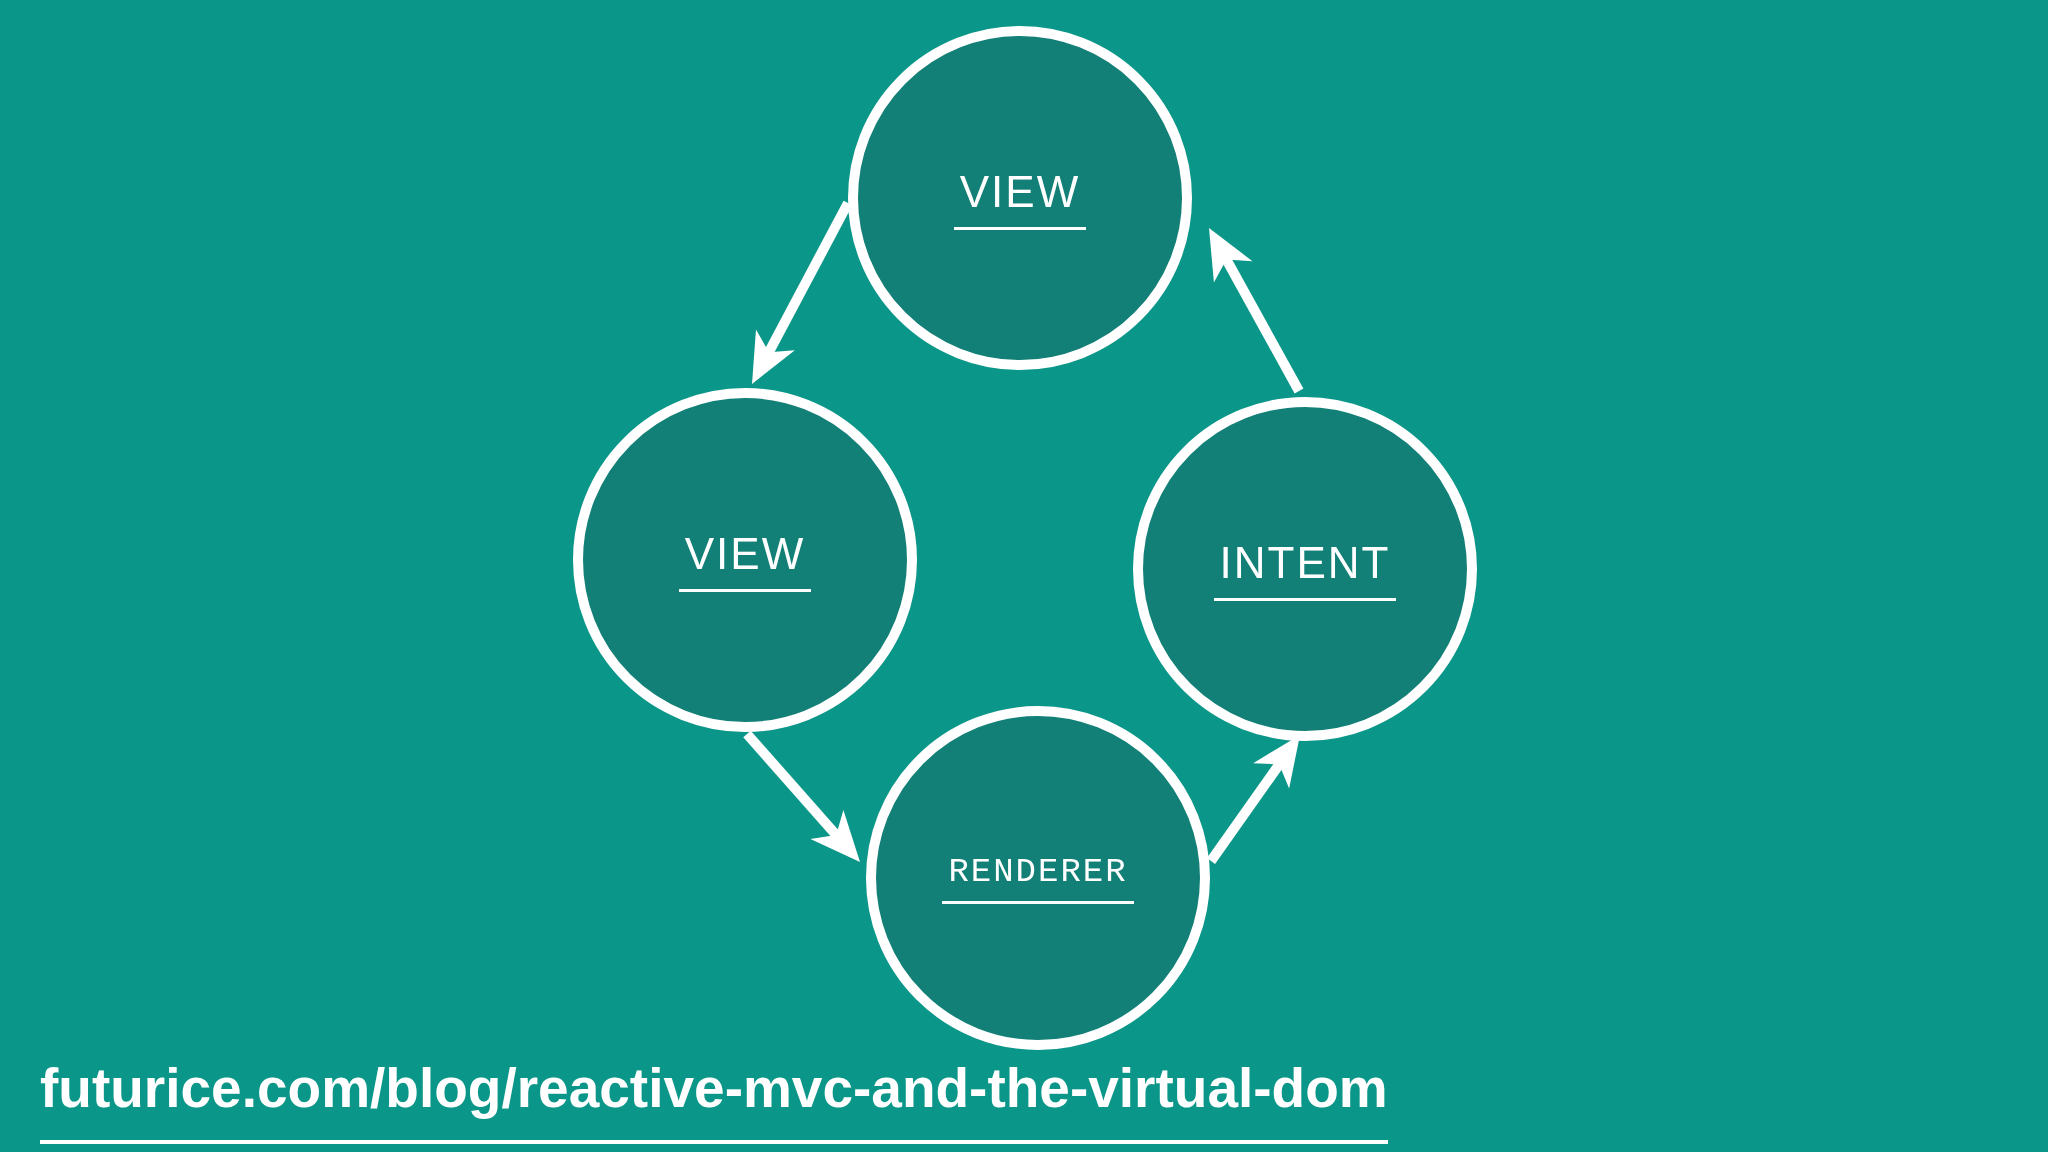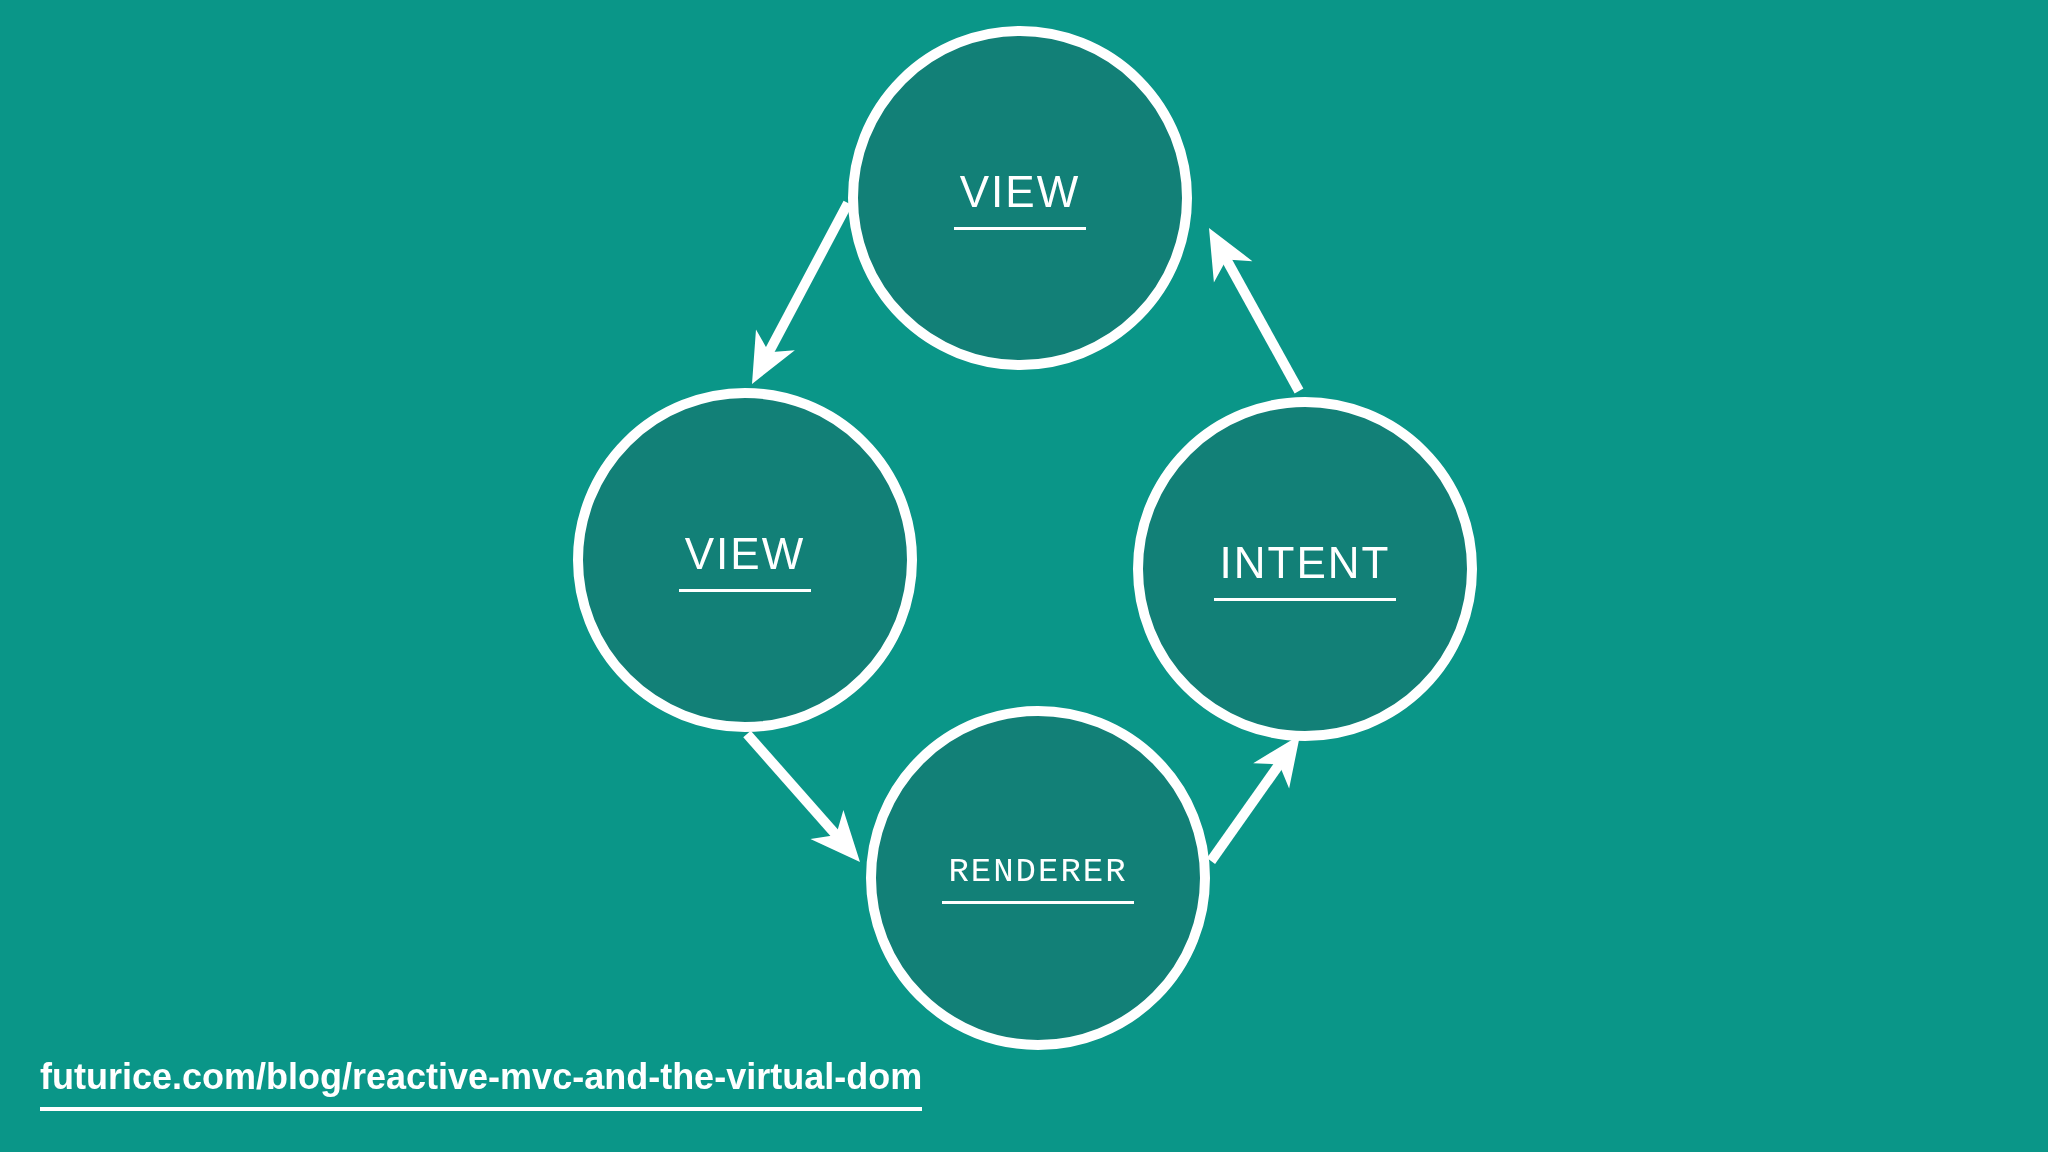--- a/index.html
+++ b/index.html
@@ -36,26 +36,26 @@
     border-bottom: 3px solid #ffffff;
     padding: 0 6px 10px 6px;
     white-space: nowrap;
   }
   .footer-link {
     position: absolute;
     left: 40px;
     top: 1056px;
     display: inline-block;
     color: #ffffff;
-    font-size: 36px;
+    font-size: 55px;
     font-weight: 700;
     letter-spacing: 0px;
     text-decoration: none;
     border-bottom: 4px solid #ffffff;
-    padding-bottom: 9px;
+    padding-bottom: 20px;
     white-space: nowrap;
     z-index: 3;
   }
 </style>
 </head>
 <body style="background: rgb(10, 150, 136);">
 
 <div class="stage" style="background: rgb(10, 150, 136);">
 
   <svg id="edges-svg" xmlns="http://www.w3.org/2000/svg" viewBox="0 0 2048 1152">

